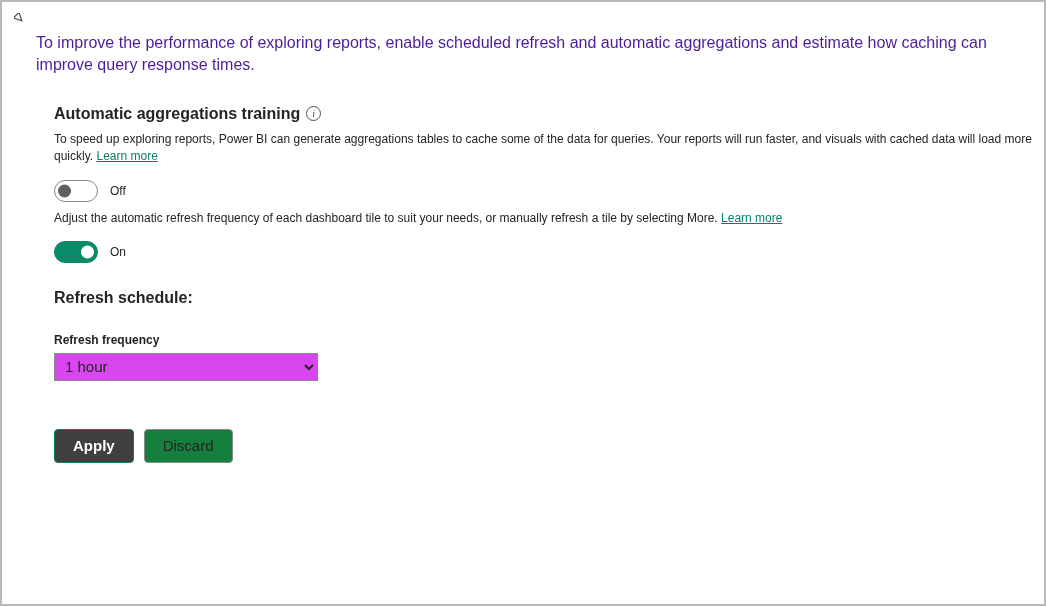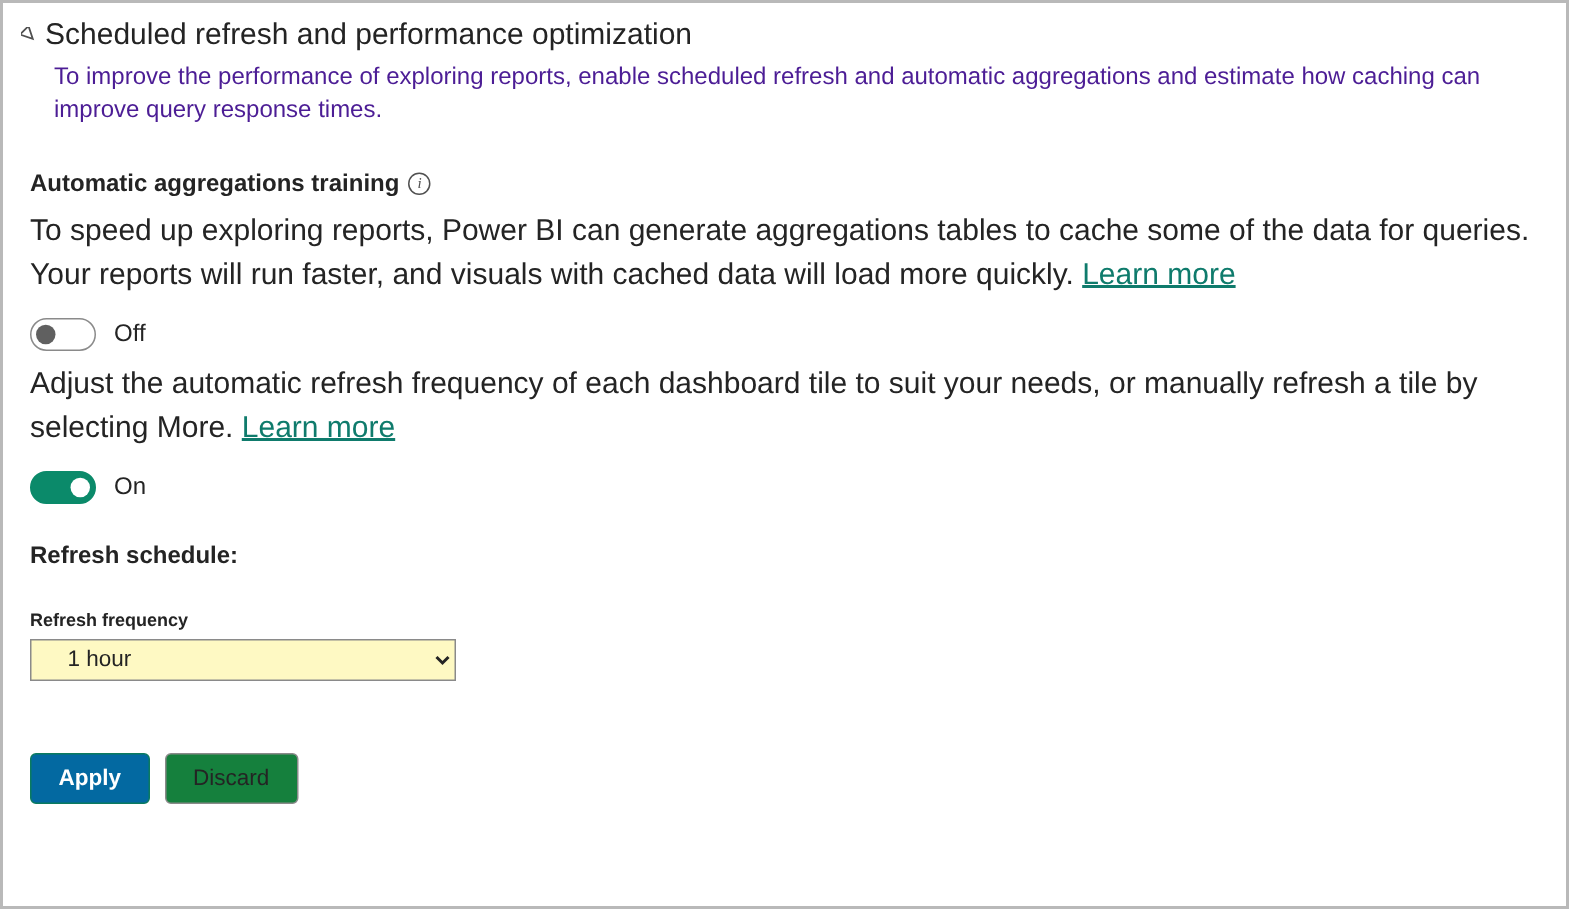--- a/index.html
+++ b/index.html
@@ -35,21 +35,21 @@
       color: #242424;
     }
     .section-description {
       margin-left: 22px;
       margin-top: 6px;
       font-size: 16px;
       color: #4c1d95;
       line-height: 1.4;
     }
     .content {
-      margin-left: 6px;
+      margin-left: 40px;
     }
     .subsection-title {
       font-size: 16px;
       font-weight: 700;
       color: #242424;
       margin-top: 28px;
       display: flex;
       align-items: center;
       gap: 6px;
     }
@@ -61,21 +61,21 @@
       height: 15px;
       border: 1.3px solid #505050;
       border-radius: 50%;
       font-size: 10px;
       color: #505050;
       font-weight: 400;
       font-style: italic;
       font-family: serif;
     }
     .subsection-text {
-      font-size: 20px;
+      font-size: 12px;
       color: #242424;
       margin-top: 8px;
       line-height: 1.45;
     }
     .link {
       color: #0f7b6c;
       text-decoration: underline;
       cursor: pointer;
     }
     .toggle-row {
@@ -113,80 +113,79 @@
       width: 13px;
       height: 13px;
       background: #fff;
       border-radius: 50%;
       position: absolute;
       right: 3px;
       top: 50%;
       transform: translateY(-50%);
     }
     .toggle-label {
-      font-size: 16px;
+      font-size: 12px;
       color: #242424;
     }
     .schedule-label {
       font-size: 16px;
       font-weight: 700;
       margin-top: 26px;
     }
     .freq-label {
       font-size: 12px;
       font-weight: 700;
       margin-top: 26px;
     }
     .freq-select {
       margin-top: 6px;
-      width: 284px;
+      width: 264px;
       height: 28px;
       font-size: 15px;
-      padding: 2px 20px;
+      padding: 2px 6px;
       border: 1px solid #8a8a8a;
-      background: #fef9c3;
+      background: #d946ef;
       color: #242424;
       font-family: inherit;
     }
     .button-row {
       margin-top: 48px;
       display: flex;
       gap: 10px;
     }
     .btn {
       height: 34px;
       padding: 0 18px;
       font-size: 15px;
       border-radius: 4px;
       cursor: pointer;
       font-family: inherit;
     }
     .btn-primary {
-      background: #0369a1;
+      background: #404040;
       color: #fff;
       border: 1px solid #0b7b5f;
       font-weight: 600;
     }
     .btn-secondary {
       background: #15803d;
       color: #242424;
       border: 1px solid #8a8a8a;
       font-weight: 400;
     }
   </style>
 </head>
 <body>
 
 <div class="section-header">
   <span class="expand-arrow">
     <svg width="10" height="10" viewBox="0 0 10 10">
         <path d="M1 1 L9 5 L1 9 Z" fill="none" stroke="#505050" stroke-width="1.2" transform="rotate(45 5 5)"></path>
       </svg>
   </span>
-  <span class="section-title">Scheduled refresh and performance optimization</span>
 </div>
 
 <div class="section-description">To improve the performance of exploring reports, enable scheduled refresh and automatic aggregations and estimate how caching can improve query response times.</div>
 
 <div class="content">
 
   <div class="subsection-title">
     <span>Automatic aggregations training</span>
     <span class="info-icon">i</span>
   </div>

